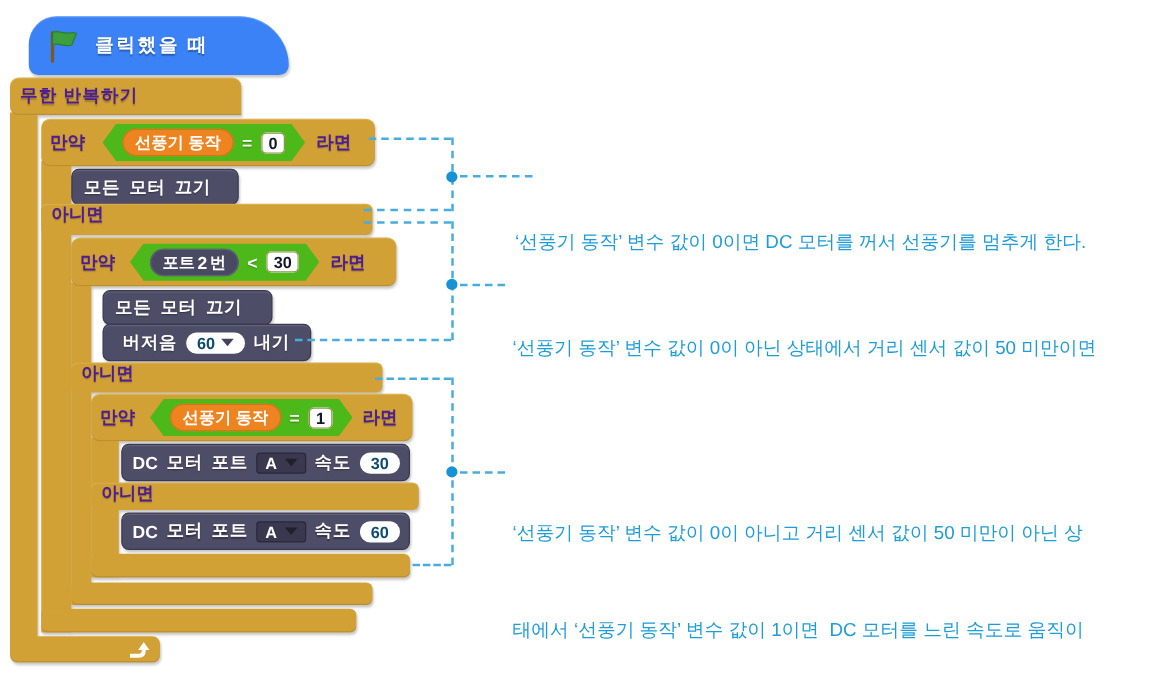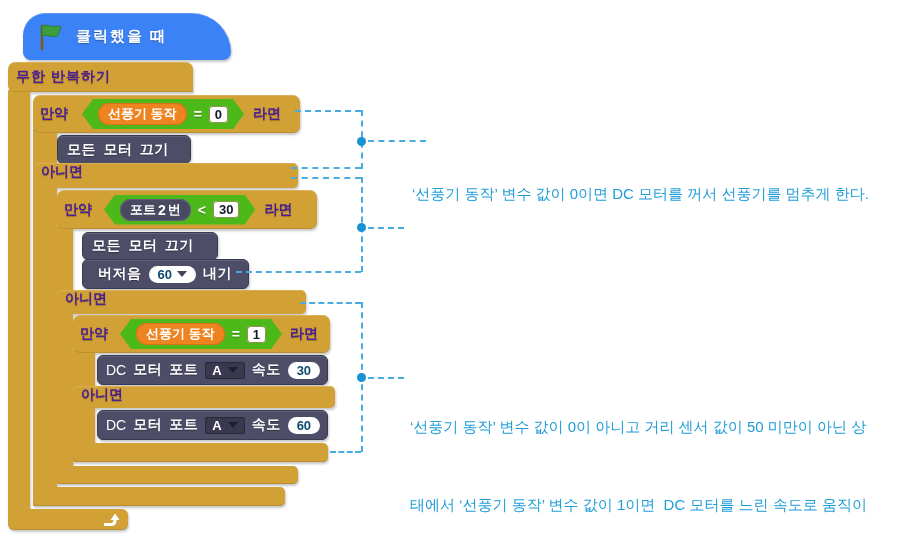--- a/index.html
+++ b/index.html
@@ -21,21 +21,21 @@
        height:30px;display:flex;align-items:center;gap:7px;padding:0 16px;}
   .pill{border-radius:999px;padding:2px 10px;font-weight:bold;color:#fff;font-size:13px;white-space:nowrap;display:flex;align-items:center;gap:2px;}
   .pill.orange{background:#ee8420;box-shadow:inset 0 0 0 1px #d8731c;}
   .pill.navy2{background:#4a4962;box-shadow:inset 0 0 0 1px #615f7c;}
   .op{color:#fff;font-weight:bold;font-size:14px;text-shadow:0 1px 1px rgba(0,0,0,.3);}
   .inputbox{background:#fff;color:#16162a;font-weight:bold;font-size:13px;border-radius:4px;padding:1px 6px;box-shadow:inset 0 0 0 1px #90904f;}
   .ovalwhite{background:#fff;color:#0c4a6e;font-weight:bold;font-size:13px;border-radius:999px;padding:1px 9px;display:flex;align-items:center;gap:5px;}
   .tri{width:0;height:0;border-left:5px solid transparent;border-right:5px solid transparent;border-top:6px solid #44435c;}
   .dropdark{background:#39384e;border-radius:3px;padding:1px 7px;display:flex;align-items:center;gap:6px;color:#fff;font-weight:bold;font-size:13px;box-shadow:inset 0 0 0 1px #29283a;}
   .dropdark .tri{border-top-color:#201f2d;}
-  .dcbold{font-weight:normal;font-size:14px;}
+  .dcbold{font-weight:bold;font-size:14px;}
   .tok{margin-right:7px;white-space:nowrap;}
   .ann{position:absolute;color:#1e9cd8;font-size:15px;line-height:26px;font-weight:500;white-space:pre;}
   .dash-h{position:absolute;height:0;border-top:2px dashed #49acde;}
   .dash-v{position:absolute;width:0;border-left:2px dashed #49acde;}
   .dot{position:absolute;width:9px;height:9px;border-radius:50%;background:#1793d5;}
 </style>
 </head>
 <body>
 
 <div class="canvas">
@@ -172,20 +172,21 @@
   <div class="dash-h" style="left:300px;top:302px;width:61px;"></div>
   <div class="dash-v" style="left:361px;top:302px;height:150px;"></div>
   <div class="dash-h" style="left:330px;top:451px;width:31px;"></div>
   <div class="dash-h" style="left:368px;top:377px;width:36px;"></div>
   <div class="dot" style="left:357px;top:373px;"></div>
 
   <div class="ann" style="left:412px;top:129px;">
     <div>‘선풍기 동작’ 변수 값이 0이면 DC 모터를 꺼서 선풍기를 멈추게 한다.</div>
   </div>
   <div class="ann" style="left:410px;top:214px;">
+    <div>‘선풍기 동작’ 변수 값이 0이 아닌 상태에서 거리 센서 값이 50 미만이면</div>
   </div>
   <div class="ann" style="left:410px;top:362px;">
     <div>‘선풍기 동작’ 변수 값이 0이 아니고 거리 센서 값이 50 미만이 아닌 상</div>
     <div>태에서 ‘선풍기 동작’ 변수 값이 1이면  DC 모터를 느린 속도로 움직이</div>
     
   </div>
 
 </div>
 
 </body></html>

